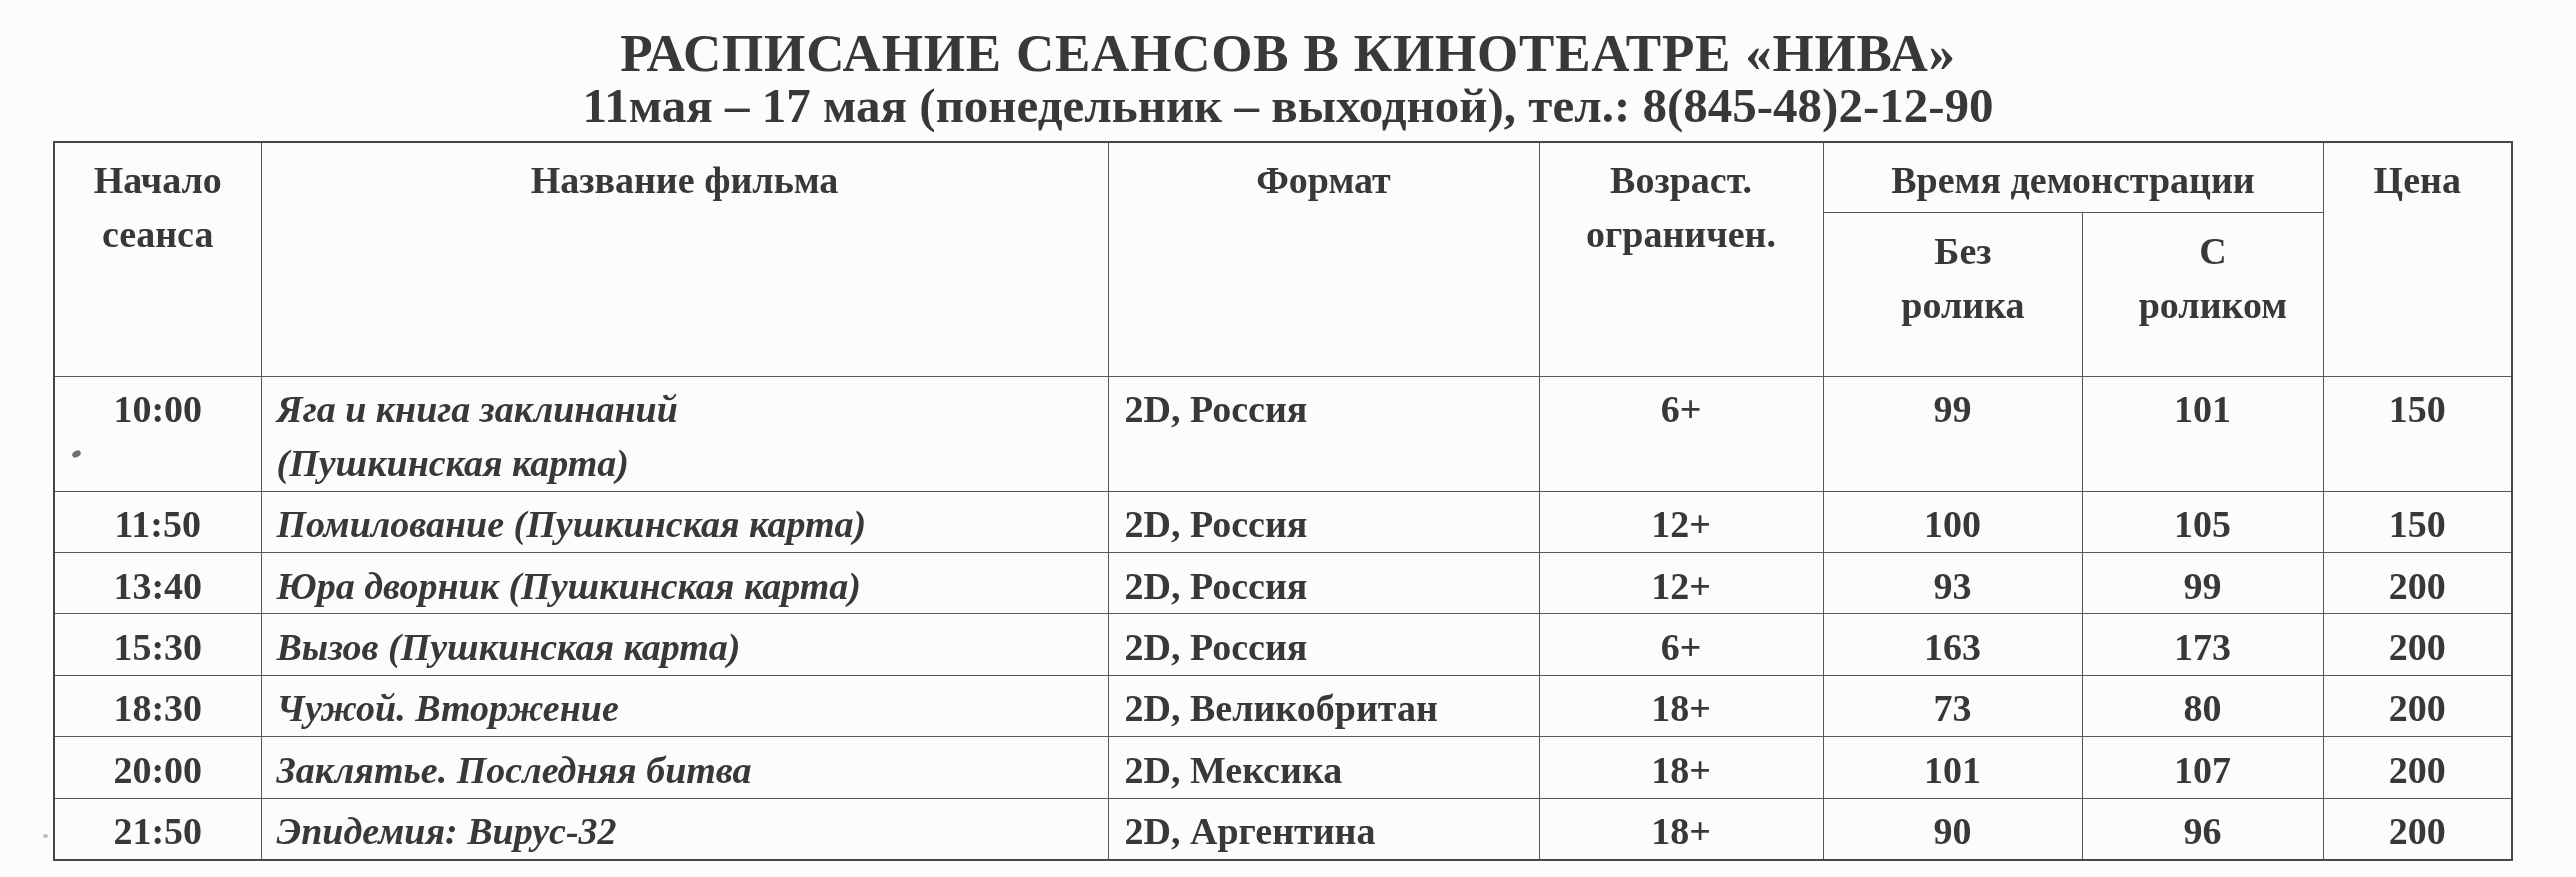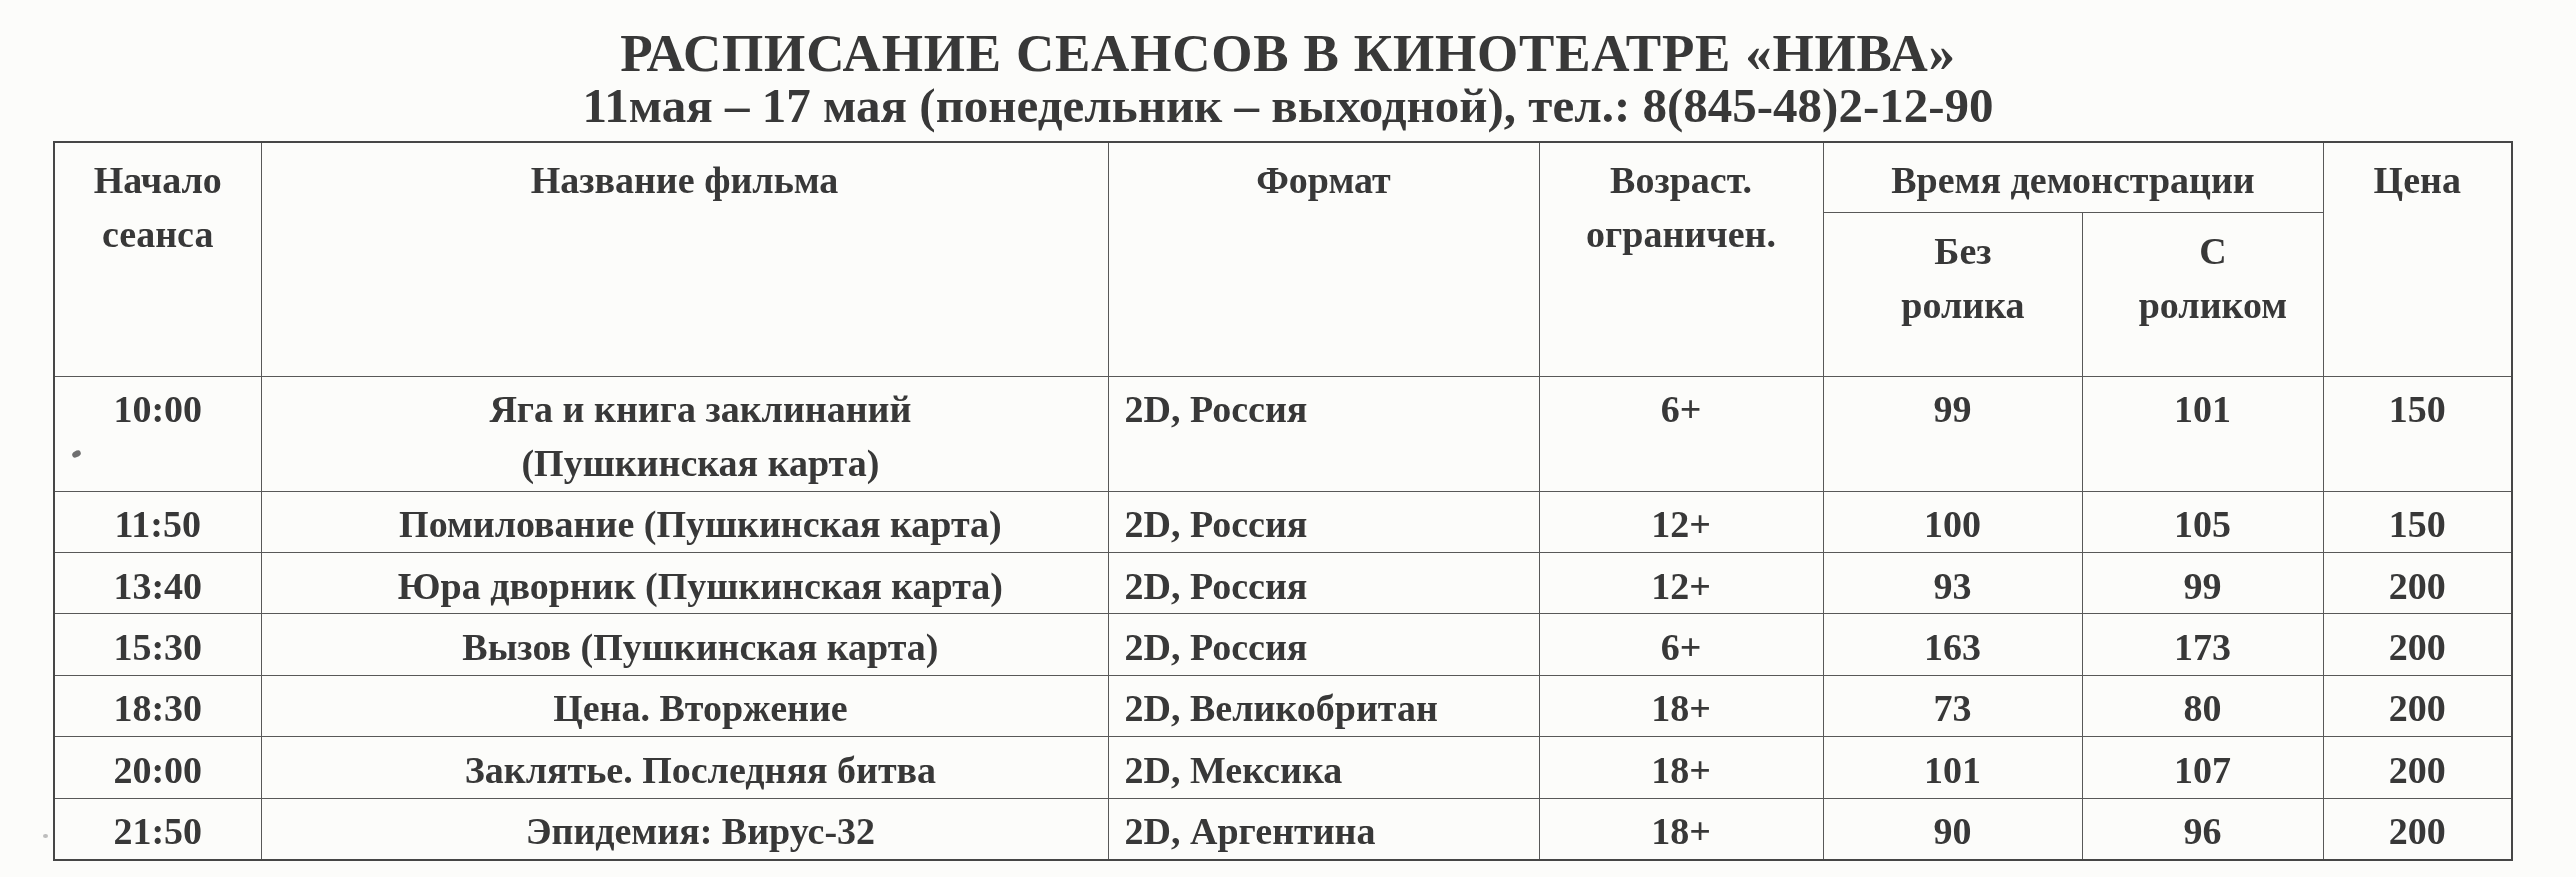--- a/index.html
+++ b/index.html
@@ -59,21 +59,21 @@
   tr.hrow1 { height: 70px; }
   tr.hrow2 { height: 164px; }
   tr.r0 { height: 112px; }
   tr.r1 { height: 56px; }
   tr.r2 { height: 57px; }
   tr.r3 { height: 57px; }
   tr.r4 { height: 56px; margin-left: 8px; }
   tr.r5 { height: 55px; }
   tr.r6 { height: 56px; }
   td.c-time  { text-align: center; }
-  td.c-film  { text-align: center; padding-left: 35px; }
+  td.c-film  { text-align: left; padding-left: 15px; font-style: italic; }
   td.c-format{ text-align: left; padding-left: 16px; }
   td.c-age   { text-align: center; }
   td.c-num   { text-align: center; }
   td.c-price { text-align: center; }
   
   .speck-1 {
     position: absolute;
     left: 72px; top: 451px;
     width: 8.8px; height: 6.4px;
     background: #6f6f6f;
@@ -155,21 +155,21 @@
       <td class="c-time">15:30</td>
       <td class="c-film">Вызов (Пушкинская карта)</td>
       <td class="c-format">2D, Россия</td>
       <td class="c-age">6+</td>
       <td class="c-num">163</td>
       <td class="c-num">173</td>
       <td class="c-price">200</td>
     </tr>
     <tr class="r4">
       <td class="c-time">18:30</td>
-      <td class="c-film">Цена. Вторжение</td>
+      <td class="c-film">Чужой. Вторжение</td>
       <td class="c-format">2D, Великобритан</td>
       <td class="c-age">18+</td>
       <td class="c-num">73</td>
       <td class="c-num">80</td>
       <td class="c-price">200</td>
     </tr>
     <tr class="r5">
       <td class="c-time">20:00</td>
       <td class="c-film">Заклятье. Последняя битва</td>
       <td class="c-format">2D, Мексика</td>

